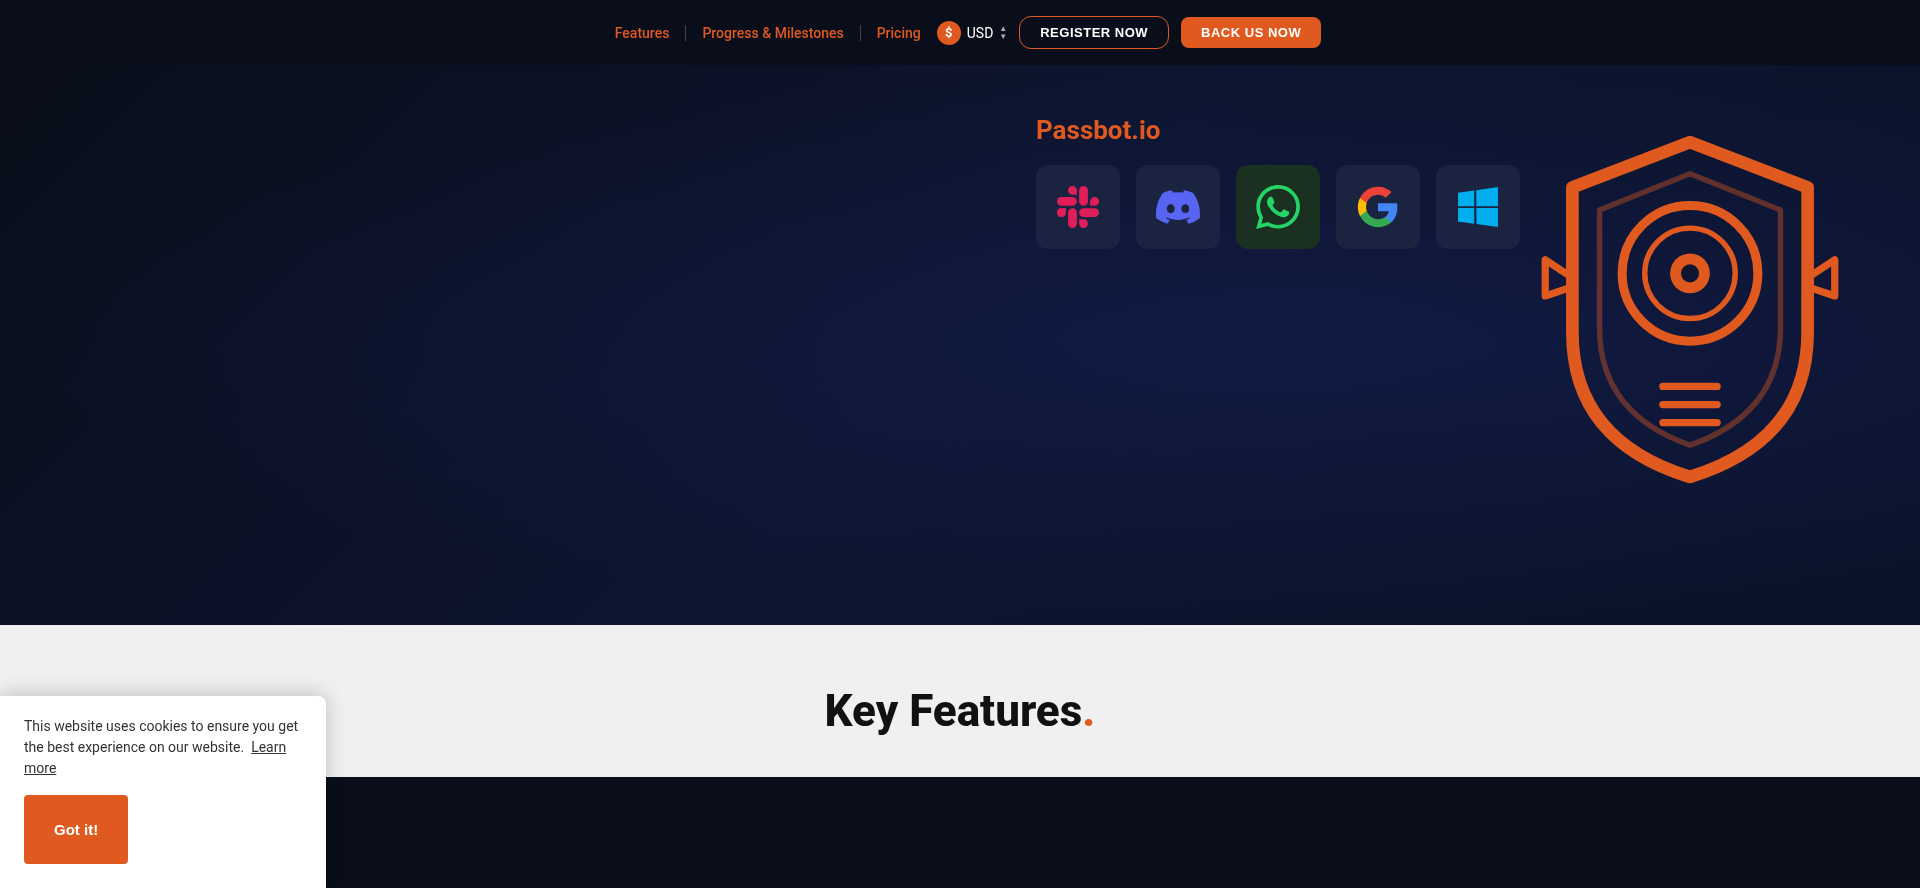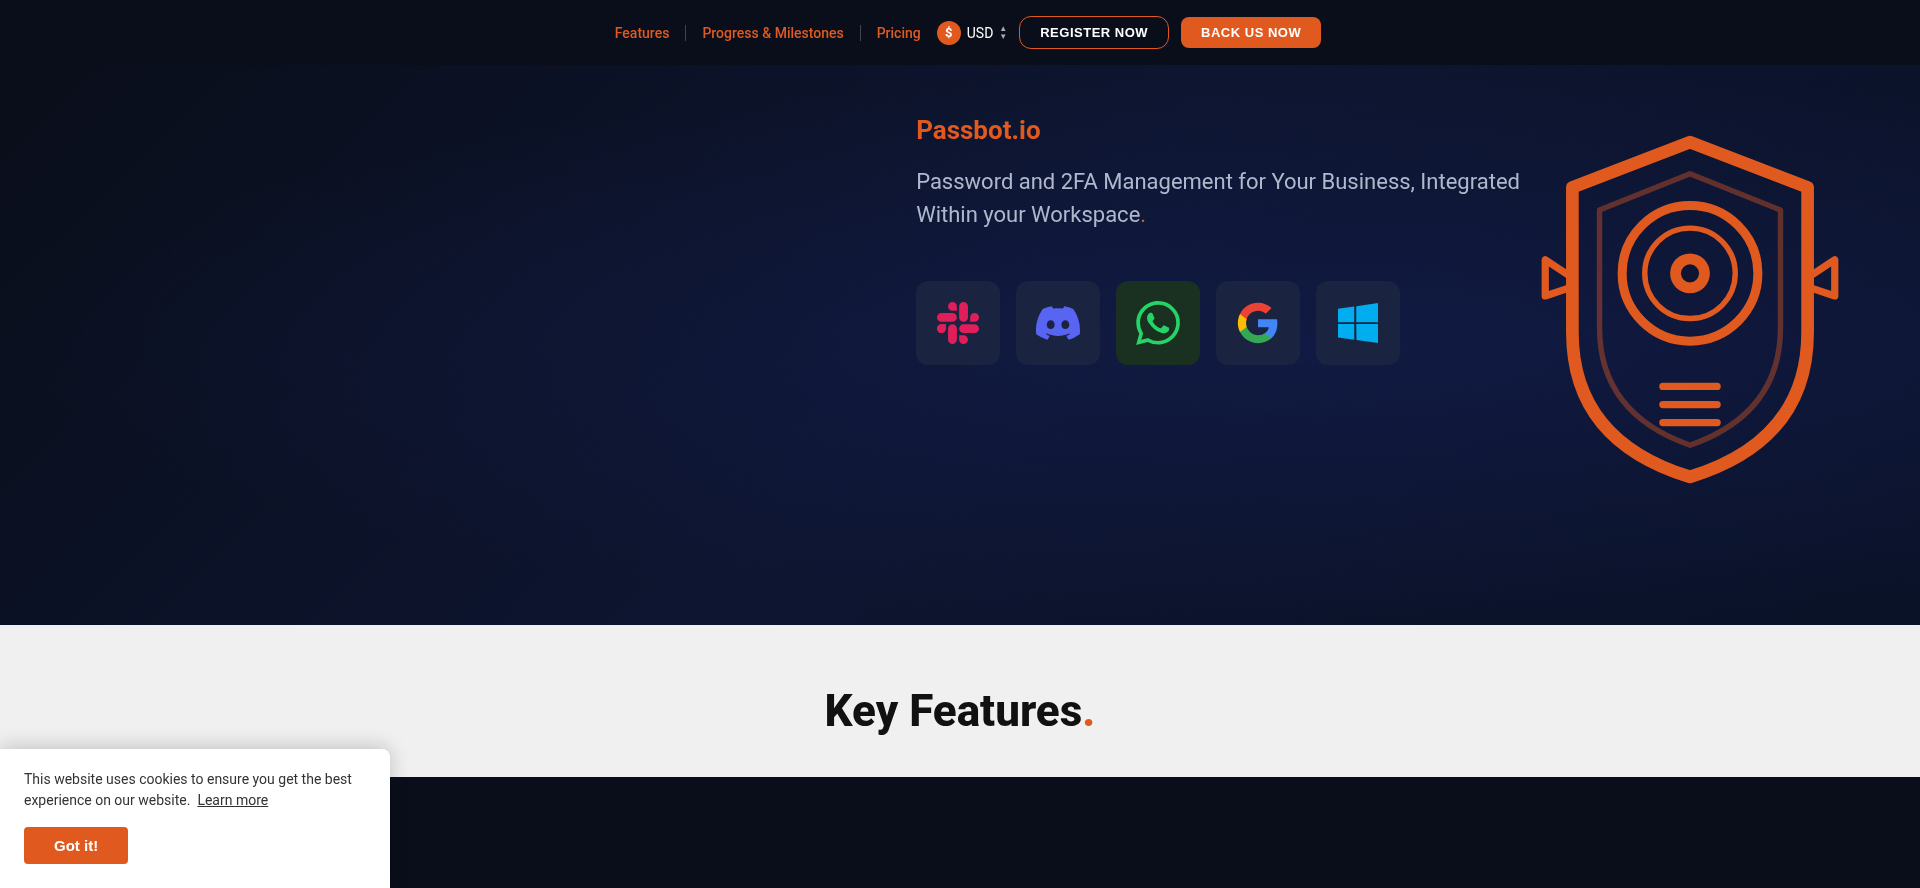--- a/index.html
+++ b/index.html
@@ -191,41 +191,41 @@
     }
 
     
     .cookie-banner {
       position: fixed;
       bottom: 0;
       left: 0;
       background: #fff;
       color: #222;
       padding: 20px 24px 24px;
-      width: 390px;
+      width: 326px;
       box-shadow: 0 -2px 20px rgba(0,0,0,0.2);
       z-index: 1000;
       border-radius: 0 8px 0 0;
     }
     .cookie-text {
       font-size: 14px;
       line-height: 1.5;
       margin-bottom: 16px;
       color: #333;
     }
     .cookie-learn-more {
       color: #333;
       text-decoration: underline;
       cursor: pointer;
     }
     .cookie-btn {
       background: #e05a20;
       color: #fff;
       border: none;
-      padding: 10px 30px;
+      padding: 26px 30px;
       border-radius: 4px;
       font-size: 15px;
       font-weight: 600;
       cursor: pointer;
       display: block;
     }
   </style>
 </head>
 <body>
 
@@ -242,24 +242,20 @@
       <div class="currency-arrows">▲<br>▼</div>
     </div>
     <button class="btn-register">REGISTER NOW</button>
     <button class="btn-back">BACK US NOW</button>
   </div>
 </nav>
 
 <section class="hero">
   <div class="hero-content">
     <div class="brand-name">Passbot.io</div>
-    <p class="hero-subtitle">
-      <span>Password and 2FA Management for Your Business, Integrated</span><br>
-      <span>Within your Workspace</span><span class="dot-orange">.</span>
-    </p>
     <div class="integrations">
 
       <div class="integration-icon icon-slack">
         <svg viewBox="0 0 24 24" width="42" height="42" xmlns="http://www.w3.org/2000/svg">
           <path d="M5.042 15.165a2.528 2.528 0 0 1-2.52 2.523A2.528 2.528 0 0 1 0 15.165a2.527 2.527 0 0 1 2.522-2.52h2.52v2.52zm1.271 0a2.527 2.527 0 0 1 2.521-2.52 2.527 2.527 0 0 1 2.521 2.52v6.313A2.528 2.528 0 0 1 8.834 24a2.528 2.528 0 0 1-2.521-2.522v-6.313zm2.521-10.123a2.528 2.528 0 0 1-2.521-2.52A2.528 2.528 0 0 1 8.834 0a2.528 2.528 0 0 1 2.521 2.522v2.52H8.834zm0 1.271a2.528 2.528 0 0 1 2.521 2.521 2.528 2.528 0 0 1-2.521 2.521H2.522A2.528 2.528 0 0 1 0 8.834a2.528 2.528 0 0 1 2.522-2.521h6.312zm10.122 2.521a2.528 2.528 0 0 1 2.522-2.521A2.528 2.528 0 0 1 24 8.834a2.528 2.528 0 0 1-2.522 2.521h-2.522V8.834zm-1.268 0a2.528 2.528 0 0 1-2.523 2.521 2.527 2.527 0 0 1-2.52-2.521V2.522A2.527 2.527 0 0 1 15.165 0a2.528 2.528 0 0 1 2.523 2.522v6.312zm-2.523 10.122a2.528 2.528 0 0 1 2.523 2.522A2.528 2.528 0 0 1 15.165 24a2.527 2.527 0 0 1-2.52-2.522v-2.522h2.52zm0-1.268a2.527 2.527 0 0 1-2.52-2.523 2.526 2.526 0 0 1 2.52-2.52h6.313A2.527 2.527 0 0 1 24 15.165a2.528 2.528 0 0 1-2.522 2.523h-6.313z" fill="#E01E5A"></path>
           <path d="M5.042 15.165a2.528 2.528 0 0 1-2.52 2.523A2.528 2.528 0 0 1 0 15.165a2.527 2.527 0 0 1 2.522-2.52h2.52v2.52z" fill="#E01E5A"></path>
         </svg>
       </div>
 
       <div class="integration-icon icon-discord">

